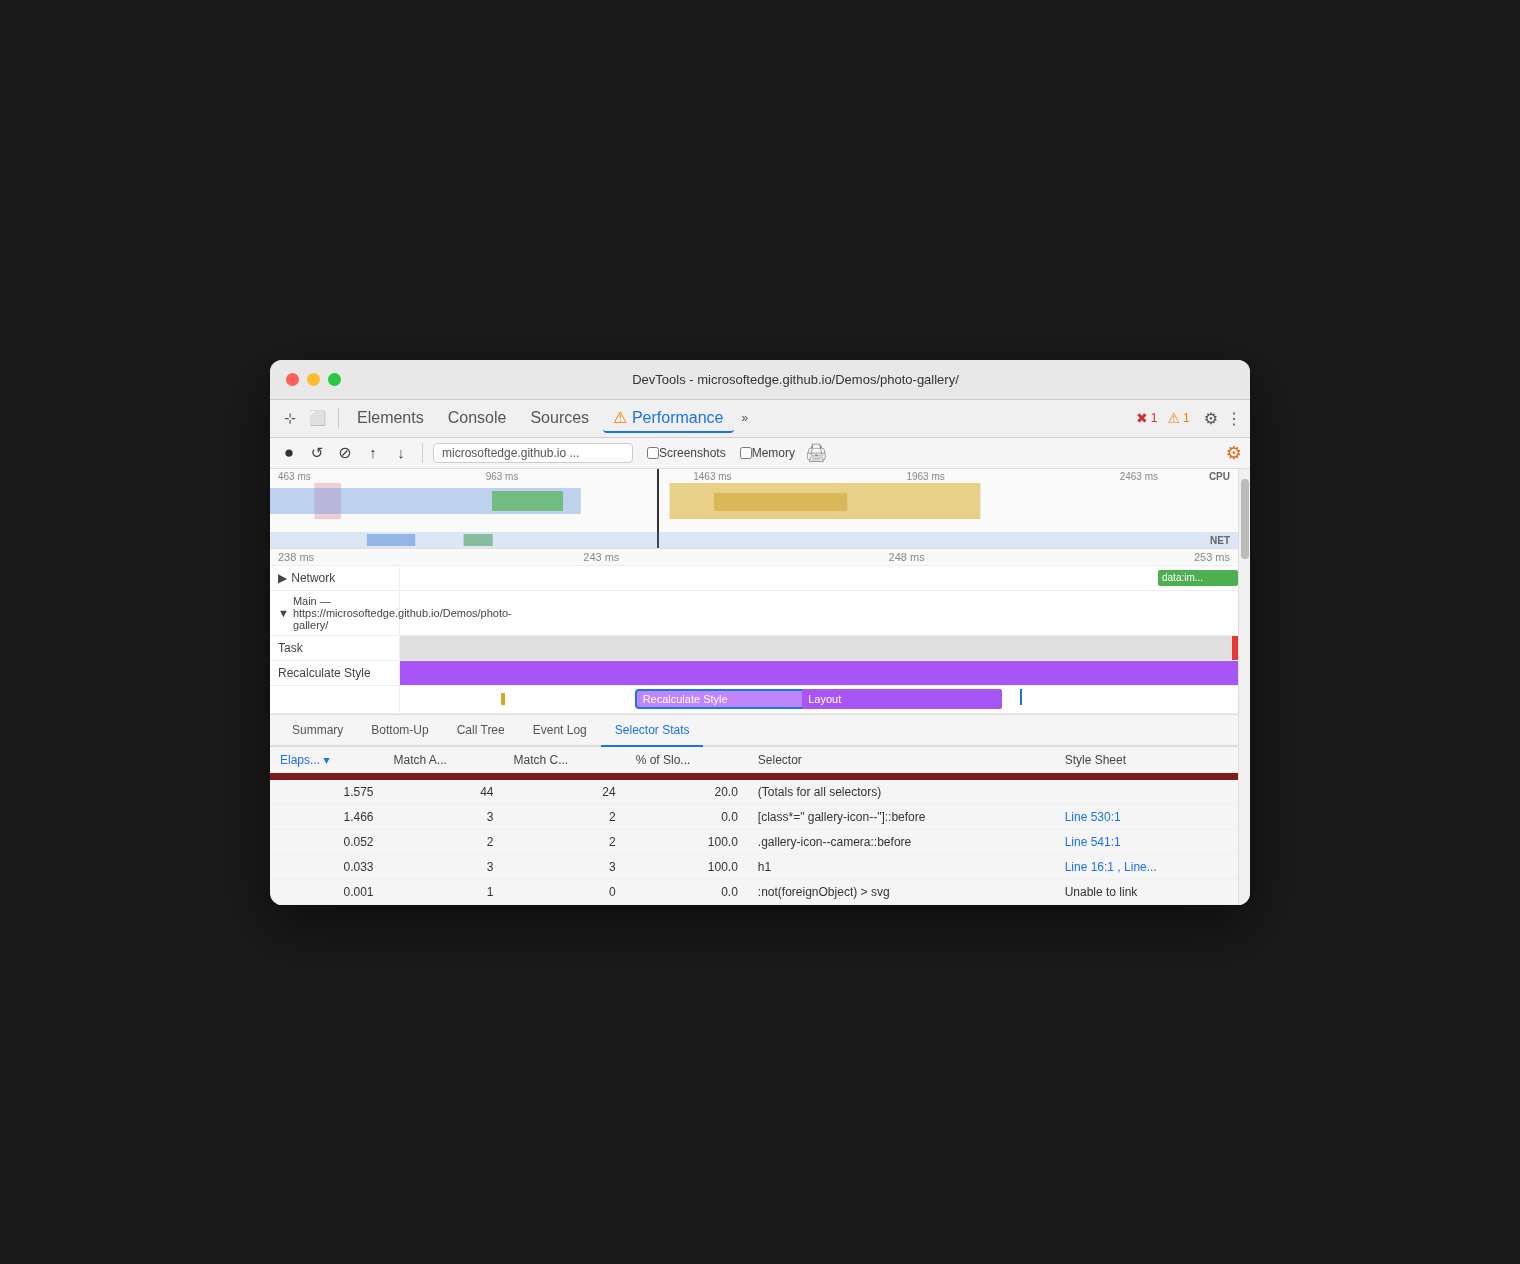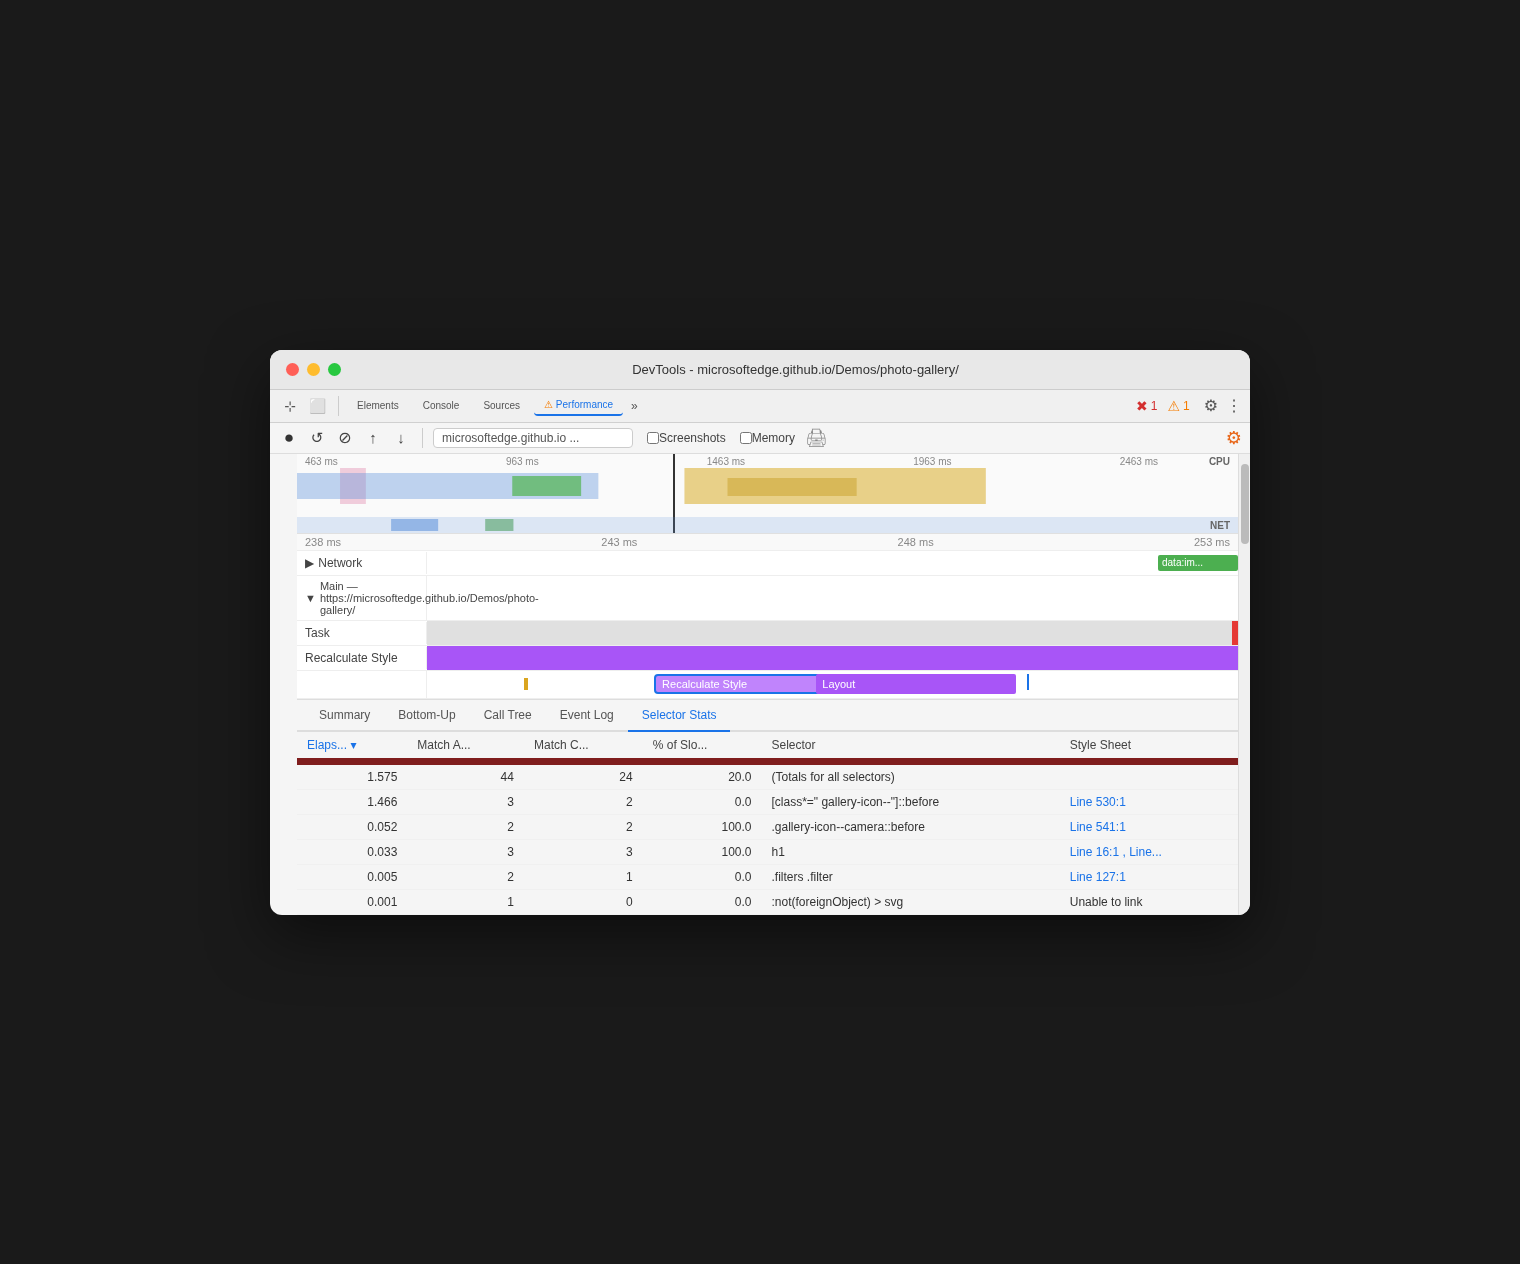--- a/index.html
+++ b/index.html
@@ -59,21 +59,21 @@
       display: flex;
       align-items: center;
       justify-content: center;
       font-size: 14px;
       color: #555;
       cursor: pointer;
       border-radius: 4px;
     }
     .toolbar-tab {
       padding: 4px 10px;
-      font-size: 10px;
+      font-size: 16px;
       color: #555;
       cursor: pointer;
       border-radius: 4px;
     }
     .toolbar-tab.active {
       color: #1a73e8;
       border-bottom: 2px solid #1a73e8;
       font-weight: 500;
     }
     .toolbar-sep {
@@ -331,21 +331,20 @@
     .scrollbar-thumb {
       width: 8px;
       margin: 0 auto;
       background: #bbb;
       border-radius: 4px;
       height: 80px;
       margin-top: 10px;
     }
     .main-content {
       display: flex;
-      margin-left: 27px;
     }
     .content-area {
       flex: 1;
       overflow: hidden;
     }
     
     .badge {
       display: inline-flex;
       align-items: center;
       gap: 3px;
@@ -584,28 +583,20 @@
             </tr>
             <tr>
               <td class="td-num">0.033</td>
               <td class="td-num">3</td>
               <td class="td-num">3</td>
               <td class="td-num">100.0</td>
               <td>h1</td>
               <td><a class="link-blue">Line 16:1 , Line...</a></td>
             </tr>
             <tr>
-              <td class="td-num">0.005</td>
-              <td class="td-num">2</td>
-              <td class="td-num">1</td>
-              <td class="td-num">0.0</td>
-              <td>.filters .filter</td>
-              <td><a class="link-blue">Line 127:1</a></td>
-            </tr>
-            <tr>
               <td class="td-num">0.001</td>
               <td class="td-num">1</td>
               <td class="td-num">0</td>
               <td class="td-num">0.0</td>
               <td>:not(foreignObject) &gt; svg</td>
               <td>Unable to link</td>
             </tr>
           </tbody>
         </table>
       </div>

